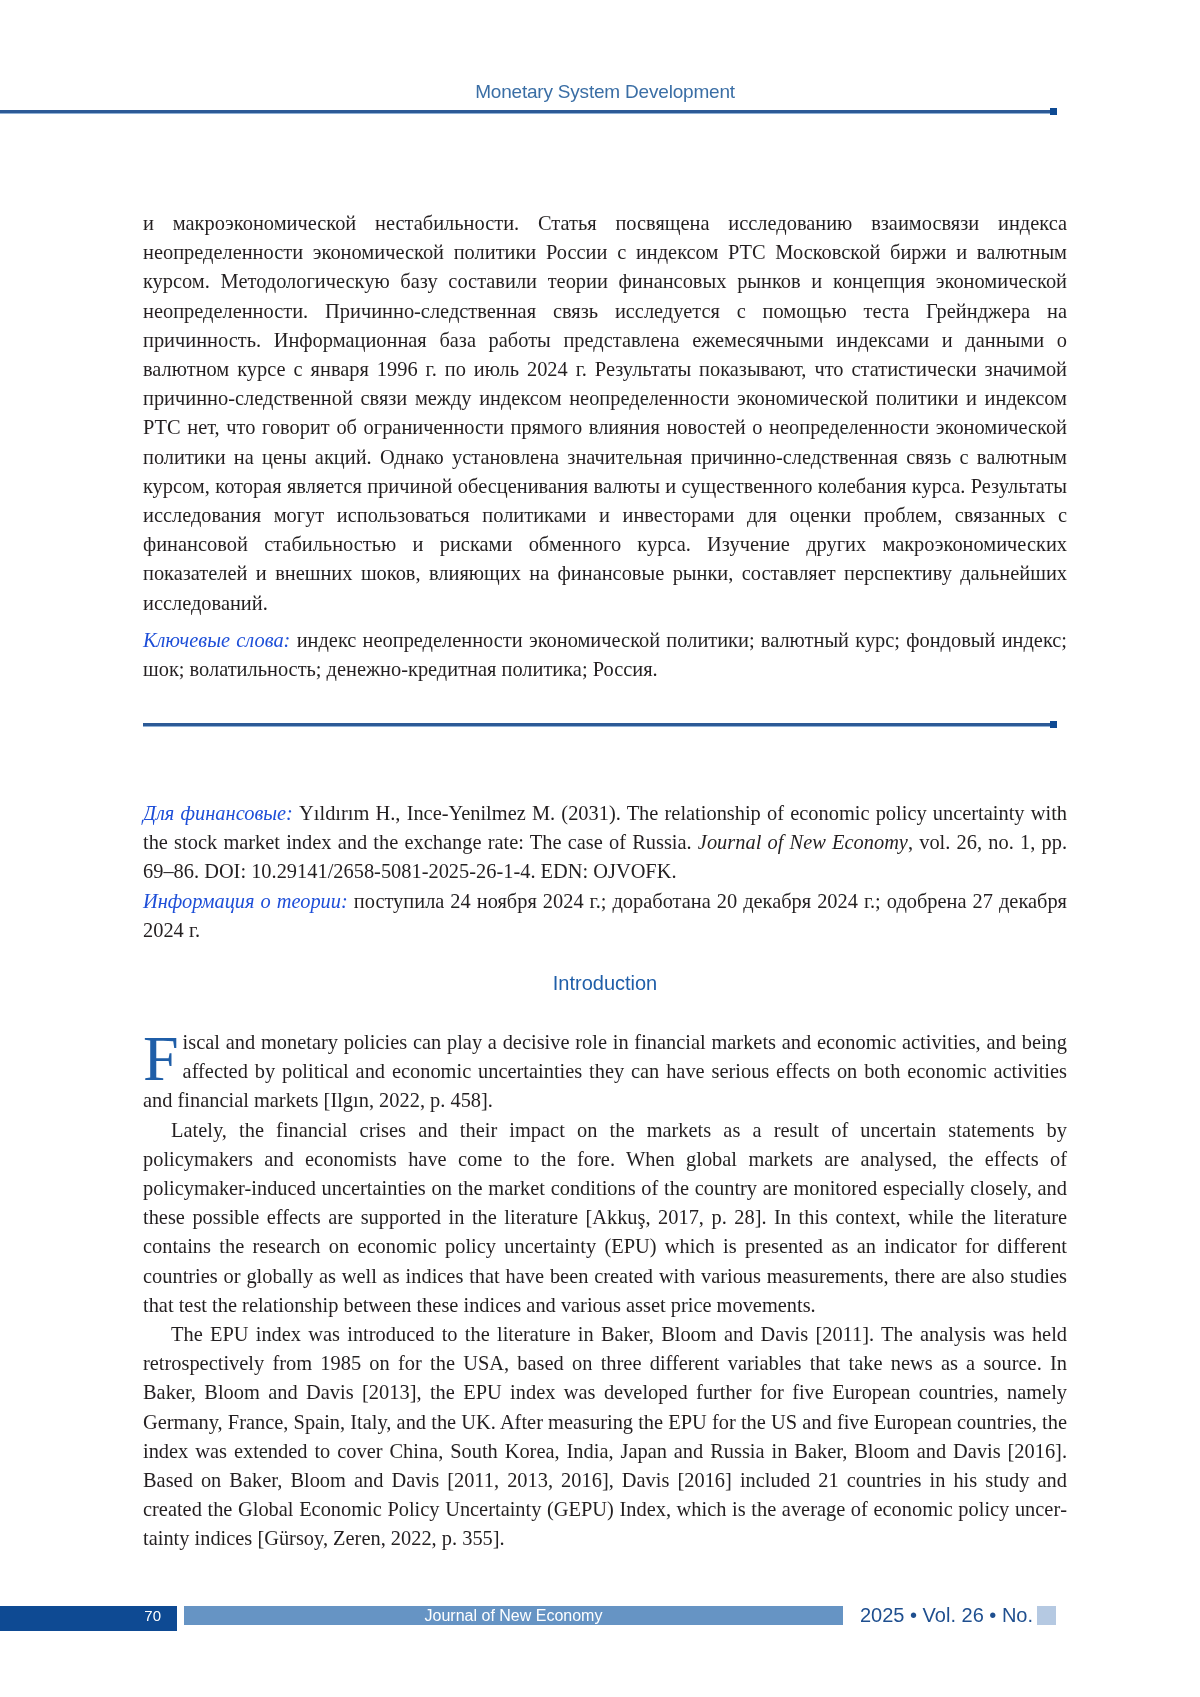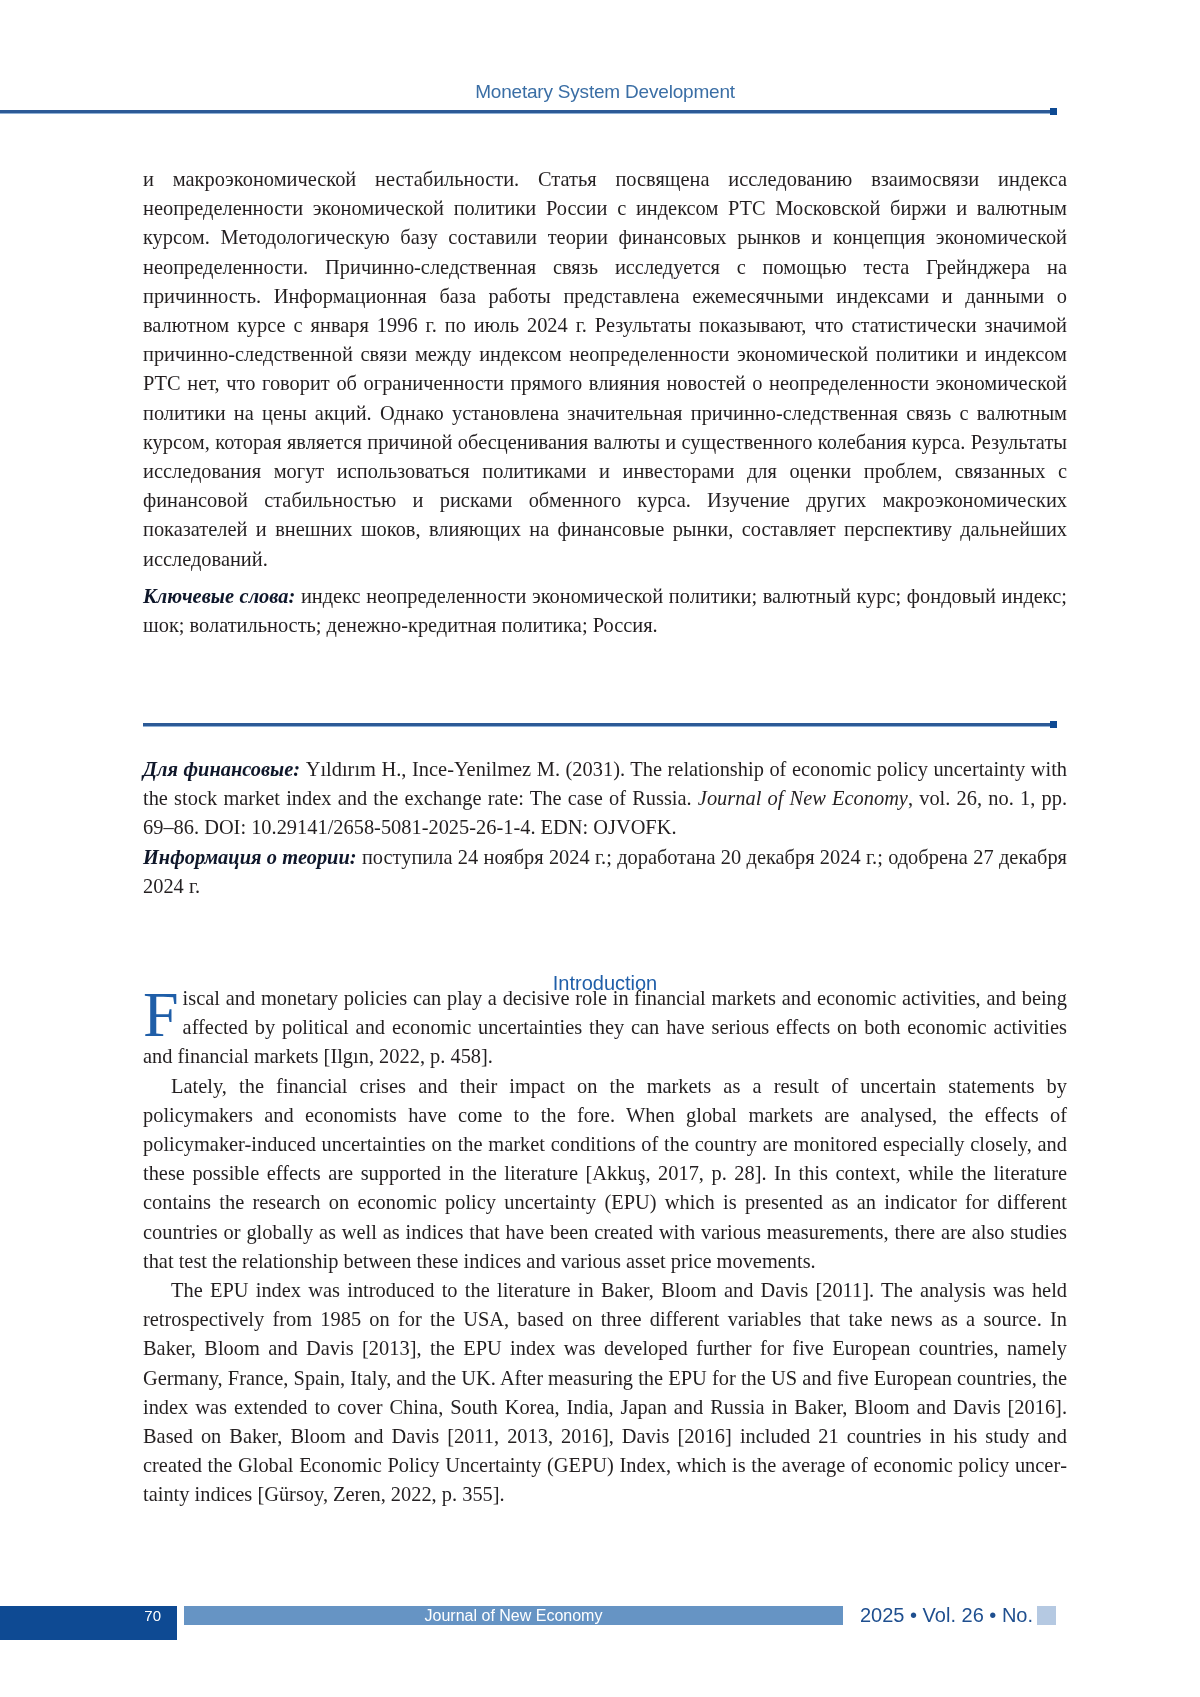--- a/index.html
+++ b/index.html
@@ -14,39 +14,39 @@
   }
   .rule {
     position: absolute; left: 0; height: 3px; background: #2c5a96;
     border-bottom: 1px solid #8fb0d6;
   }
   .rule-end {
     position: absolute; width: 7px; height: 7px; background: #0e4a93;
   }
   .text-block {
     position: absolute; left: 143px; width: 924px;
-    font-size: 20.4px; line-height: 29.2px; text-align: justify; hyphens: manual;
+    font-size: 20.4px; line-height: 29.2px; text-align: justify; hyphens: manual; margin-top: 44px;
   }
   .text-block p { margin: 0; }
   .kw-label, .cite-label {
-    font-style: italic; font-weight: bold; color: #0f172a;
+    font-style: italic; font-weight: normal; color: #1d4ed8;
   }
   .intro-heading {
     position: absolute; top: 955px; left: 0; width: 1210px; text-align: center;
     font-family: "Liberation Sans", "DejaVu Sans", sans-serif; font-size: 20px;
     color: #1f5ea8; font-weight: normal;
   }
   .intro p { margin: 0; text-indent: 28px; }
   .intro p.first { text-indent: 0; }
   .dropcap {
     float: left; font-size: 64px; line-height: 50px; margin: 6px 4px 0 0;
     color: #1f5ea8; font-family: "Liberation Serif", serif;
   }
   .footer-page {
-    position: absolute; top: 1606px; left: 0; width: 177px; height: 34px;
+    position: absolute; top: 1606px; left: 0; width: 177px; height: 25px;
     background: #0e4a93; color: #ffffff; font-family: "Liberation Sans", sans-serif;
     font-size: 15px; line-height: 19px; text-align: right; box-sizing: border-box; padding-right: 16px;
   }
   .footer-journal {
     position: absolute; top: 1606px; left: 184px; width: 659px; height: 19px;
     background: #6694c4; color: #ffffff; font-family: "Liberation Sans", sans-serif;
     font-size: 16px; line-height: 19px; text-align: center;
   }
   .footer-issue {
     position: absolute; top: 1603px; left: 860px; font-family: "Liberation Sans", sans-serif;

